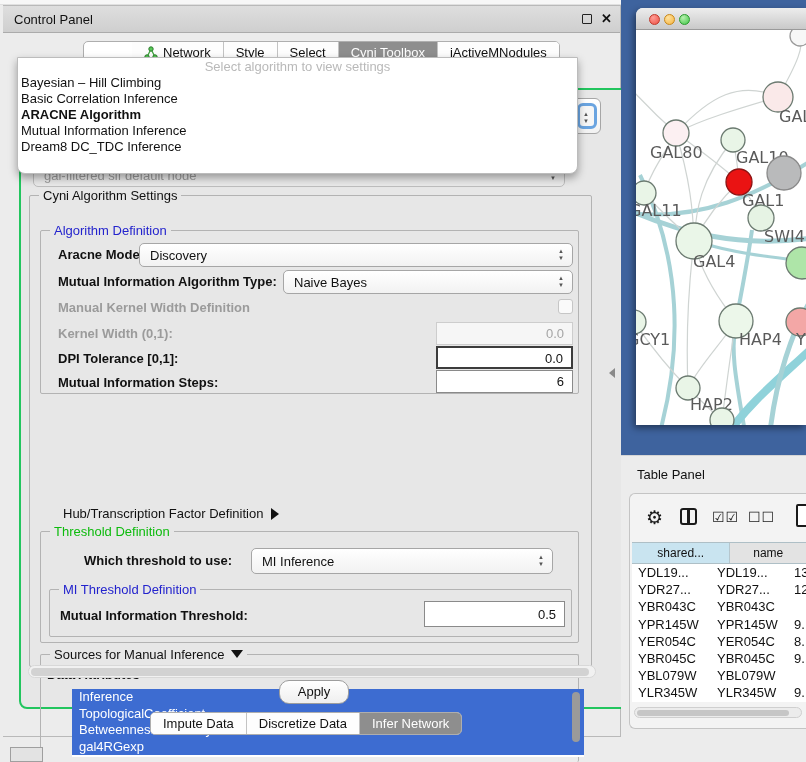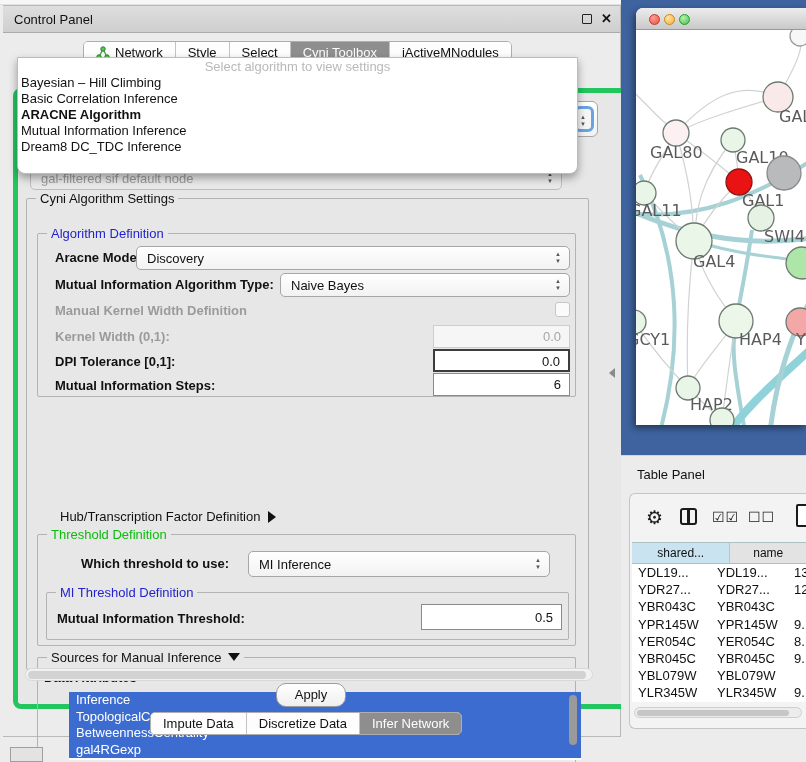--- a/index.html
+++ b/index.html
@@ -12,24 +12,24 @@
   .left-window { position:absolute; left:3px; top:5px; width:618px; height:732px; background:#ececec; border:1px solid #b9b9b9; border-left:none; }
   .titlebar { position:absolute; left:0; top:0; width:100%; height:27px; background:linear-gradient(#dedede,#cfcfcf); border-bottom:1px solid #ababab; }
   .titlebar .title { position:absolute; left:11px; top:6px; font-size:13px; color:#111; }
   .float-box { position:absolute; right:28px; top:8px; width:10px; height:10px; border:1.6px solid #222; border-radius:1px; }
   .close-x { position:absolute; right:8px; top:5px; font-size:13px; font-weight:bold; color:#111; }
 
   .seg { position:absolute; display:flex; background:#fff; border:1px solid #aeaeae; border-radius:5px; overflow:hidden; height:23px; }
   .seg-item { display:flex; align-items:center; justify-content:center; font-size:13px; color:#111; border-right:1px solid #c3c3c3; padding:0 12px; background:#fdfdfd; white-space:nowrap; }
   .seg-item:last-child { border-right:none; }
   .seg-item.selected { background:#8e8e8e; color:#fff; }
-  #main-tabs { left:80px; top:35px; }
+  #main-tabs { left:80px; top:35px;padding-left:48px; }
   #bottom-tabs { left:147px; top:706px; }
 
-  .settings-pane { position:absolute; left:10px; top:82px; width:653px; height:621px; background:#e7e7e7; border:5px solid #22c55e; border-radius:8px; }
+  .settings-pane { position:absolute; left:16px; top:82px; width:653px; height:621px; background:#e7e7e7; border:2px solid #22c55e; border-radius:8px; }
 
   .combo { position:absolute; background:linear-gradient(#ffffff,#f2f2f2); border:1px solid #a6a6a6; border-radius:5px; height:24px; font-size:13px; color:#111; }
   .combo .combo-text { position:absolute; left:10px; top:4px; white-space:nowrap; }
   .stepper { position:absolute; right:7px; top:4px; width:8px; height:16px; font-size:6px; line-height:7px; color:#555; text-align:center; }
   .combo.disabled { background:#e9e9e9; border-color:#bdbdbd; }
   .combo.disabled .combo-text { color:#9a9a9a; }
 
   .groupbox { position:absolute; border:1px solid #b3b3b3; border-radius:2px; }
   .legend { position:absolute; top:-8px; left:9px; background:#e7e7e7; padding:0 4px; font-size:13px; color:#111; white-space:nowrap; }
   .legend.blue { color:#2323cd; }

